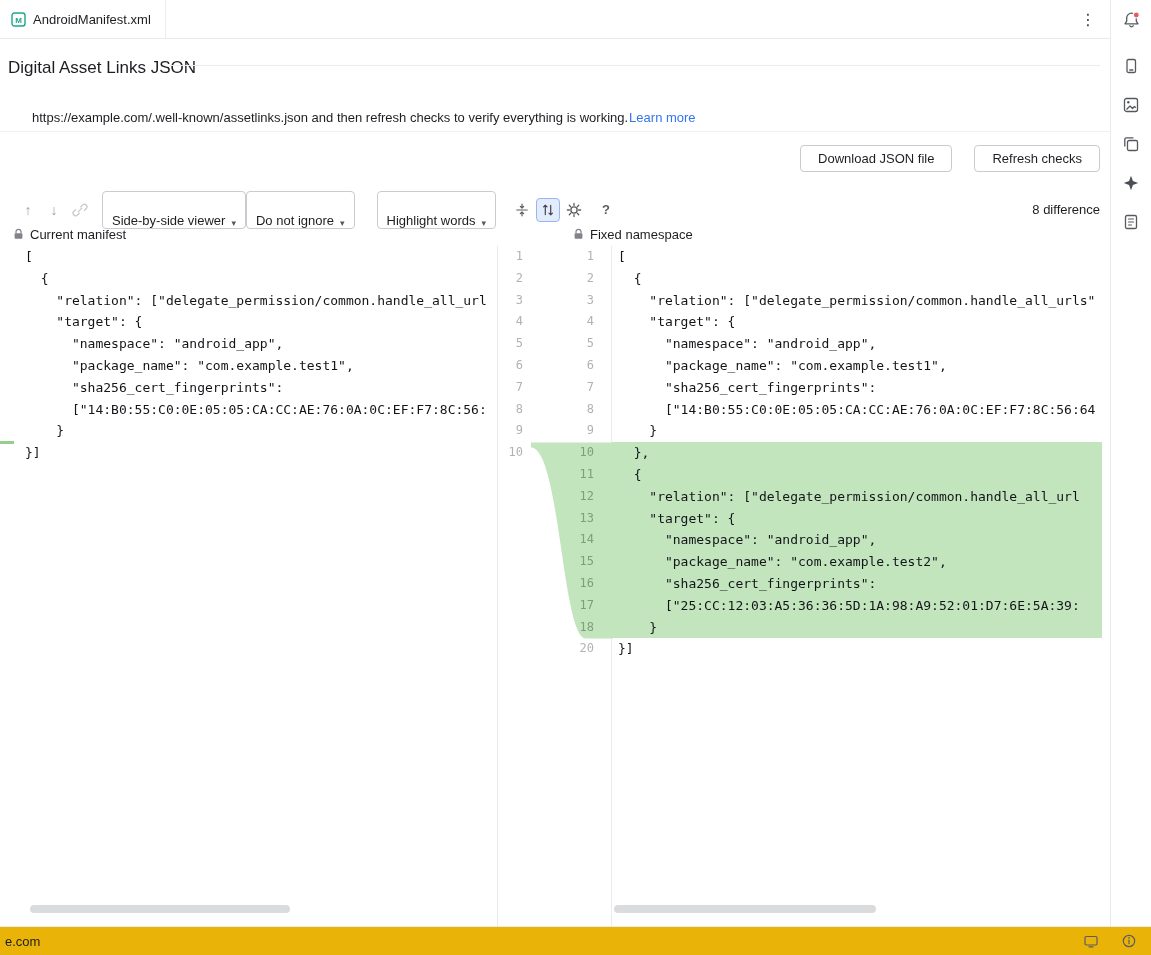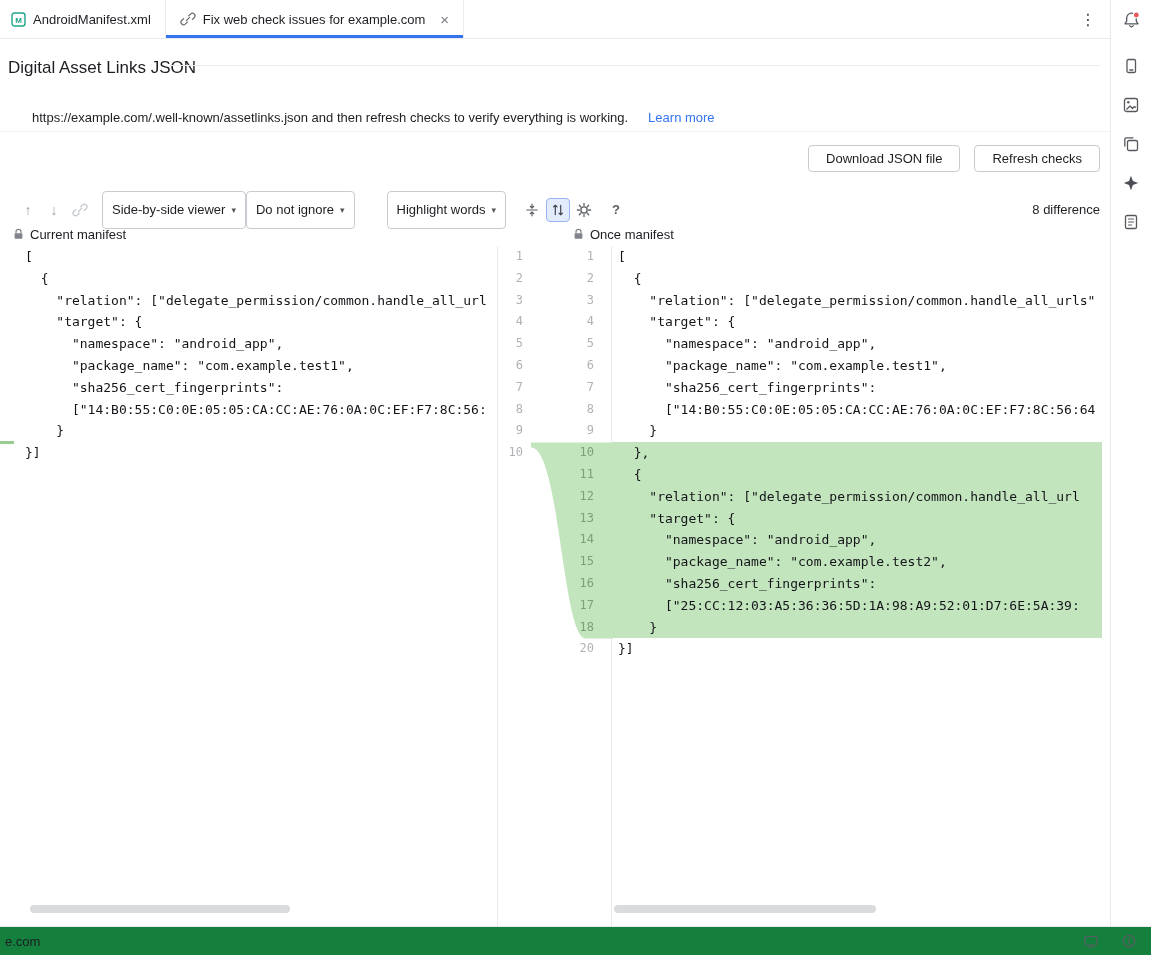--- a/index.html
+++ b/index.html
@@ -26,38 +26,38 @@
          display:flex;flex-direction:column;align-items:center;background:#fff;}
   .strip .sico{display:flex;align-items:center;justify-content:center;width:26px;height:26px;}
   .bellwrap{position:relative;margin-top:7px;}
   .strip .sico.gap1{margin-top:20px;}
   .strip .sico.gapn{margin-top:13px;}
 
   
   .sec-title{position:absolute;left:8px;top:58px;font-size:17px;color:#1d1e22;}
   .sec-rule{position:absolute;left:170px;right:51px;top:65px;height:1px;background:#ebecee;}
   .desc{position:absolute;left:32px;top:88px;right:60px;line-height:20px;color:#1d1e22;}
-  .desc a{color:#3574f0;text-decoration:none;margin-left:20px;cursor:pointer;text-align:center;}
+  .desc a{color:#3574f0;text-decoration:none;margin-left:1px;cursor:pointer;text-align:center;}
   .panel-divider{position:absolute;left:0;right:41px;top:131px;height:1px;background:#f0f1f2;}
 
   
-  .btn-row{position:absolute;top:145px;right:51px;display:flex;gap:14px;}
+  .btn-row{position:absolute;top:145px;right:51px;display:flex;gap:22px;}
   .btn{height:27px;padding:0 17px;border:1px solid #c9cbd0;border-radius:4px;background:#fff;
        font-family:inherit;font-size:13px;color:#1d1e22;cursor:pointer;}
 
   
   .toolbar{position:absolute;left:16px;top:196px;right:51px;height:27px;display:flex;align-items:center;}
   .tico{width:24px;height:24px;display:flex;align-items:center;justify-content:center;border-radius:4px;cursor:pointer;}
   .tico.arrow{font-size:14px;color:#9ca1a8;}
   .tico.toggled{background:#e3ecfd;border:1px solid #99b4f0;}
   .tico.help{font-size:13px;color:#5a5d63;font-weight:bold;}
-  .dd{height:38px;display:inline-flex;align-items:center;gap:6px;padding:0 9px;border:1px solid #c9cbd0;
+  .dd{height:38px;display:inline-flex;align-items:flex-end;gap:6px;padding:0 9px;border:1px solid #c9cbd0;
       border-radius:4px;background:#fff;font-family:inherit;font-size:13px;color:#1d1e22;cursor:pointer;}
   .dd .chev{font-size:9px;color:#56585e;}
-  .ml8{margin-left:8px;}.ml10{margin-left:10px;}.ml12{margin-left:0;}.ml22{margin-left:32px;}.ml14{margin-left:14px;}.ml2{margin-left:2px;}
+  .ml8{margin-left:8px;}.ml10{margin-left:10px;}.ml12{margin-left:0;}.ml22{margin-left:22px;}.ml14{margin-left:14px;}.ml2{margin-left:2px;}
   .diff-count{margin-left:auto;color:#1d1e22;}
 
   
   .phead{position:absolute;top:227px;display:flex;align-items:center;gap:6px;font-size:13px;color:#1d1e22;}
   .phead.left{left:13px;}
   .phead.right{left:573px;}
 
   
   .diff{position:absolute;left:0;top:246px;width:1110px;height:680px;overflow:hidden;background:#fff;}
   .code{font-family:"DejaVu Sans Mono","Liberation Mono",monospace;font-size:13px;line-height:21.8px;color:#141519;}
@@ -76,44 +76,35 @@
   .nums.lnum{left:0;width:25px;}
   .nums.rnum{left:62px;width:34px;}
   .nums .gnum{color:#7da077;}
   .ins-marker{position:absolute;left:0;top:195px;width:14px;height:3px;background:#97ce90;}
   .hbar{position:absolute;top:659px;height:8px;border-radius:4px;background:#dadbdd;cursor:pointer;}
   .hbar.l{left:30px;width:260px;}
   .hbar.r{left:614px;width:262px;}
 
   
   .statusbar{position:absolute;left:0;bottom:0;width:1151px;height:29px;border-top:1px solid #e9eaec;
-             background:#15803d;display:flex;align-items:center;padding:0 14px 0 5px;font-size:13px;}
+             background:#eab308;display:flex;align-items:center;padding:0 14px 0 5px;font-size:13px;}
   .statusbar .sb-icons{margin-left:auto;display:flex;align-items:center;gap:22px;}
 </style>
 </head>
 <body>
 
 <div class="app">
 
   <header class="tabbar">
     <div class="tab first">
       <svg width="15" height="15" viewBox="0 0 15 15">
           <rect x="1" y="1" width="13" height="13" rx="2.5" fill="none" stroke="#1ea68a" stroke-width="1.4"></rect>
           <text x="7.5" y="10.8" text-anchor="middle" font-size="8" font-weight="bold" fill="#1ea68a" font-family="Liberation Sans, sans-serif">M</text>
         </svg>
       <span>AndroidManifest.xml</span>
-    </div>
-    <div class="tab active">
-      <svg width="16" height="16" viewBox="0 0 16 16" fill="none" stroke="#6a6d73" stroke-width="1.25" stroke-linecap="round">
-          <path d="M6.4 9.6l3.2-3.2"></path>
-          <path d="M7.2 11.2l-1.9 1.9a2.55 2.55 0 0 1-3.6-3.6l1.9-1.9"></path>
-          <path d="M8.8 4.8l1.9-1.9a2.55 2.55 0 0 1 3.6 3.6l-1.9 1.9"></path>
-        </svg>
-      <span>Fix web check issues for example.com</span>
-      <span class="close">×</span>
     </div>
     <div class="kebab">⋮</div>
   </header>
 
   <aside class="strip">
     <span class="bellwrap sico">
       <svg width="19" height="19" viewBox="0 0 19 19">
           <path d="M9.5 2.2a4.8 4.8 0 0 0-4.8 4.8v3.2L3 12.8h13l-1.7-2.6V7A4.8 4.8 0 0 0 9.5 2.2z" fill="none" stroke="#56585e" stroke-width="1.3" stroke-linejoin="round"></path>
           <path d="M7.8 14.6a1.8 1.8 0 0 0 3.4 0" fill="none" stroke="#56585e" stroke-width="1.3" stroke-linecap="round"></path>
           <circle cx="14.3" cy="4" r="3" fill="#e85959" stroke="#fff" stroke-width="1.2"></circle>
@@ -212,21 +203,21 @@
         <path d="M3 5.2V3.8a2.5 2.5 0 0 1 5 0v1.4" fill="none" stroke="#80838a" stroke-width="1.2"></path>
         <rect x="1.6" y="5.2" width="7.8" height="5.6" rx="1" fill="#80838a"></rect>
       </svg>
     <span>Current manifest</span>
   </div>
   <div class="phead right">
     <svg width="11" height="13" viewBox="0 0 11 13">
         <path d="M3 5.2V3.8a2.5 2.5 0 0 1 5 0v1.4" fill="none" stroke="#80838a" stroke-width="1.2"></path>
         <rect x="1.6" y="5.2" width="7.8" height="5.6" rx="1" fill="#80838a"></rect>
       </svg>
-    <span>Once manifest</span>
+    <span>Fixed namespace</span>
   </div>
 
   <div class="diff">
     <div class="left-code code" id="leftCode">
         <div class="cl">[</div>
         <div class="cl">  {</div>
         <div class="cl">    "relation": ["delegate_permission/common.handle_all_url</div>
         <div class="cl">    "target": {</div>
         <div class="cl">      "namespace": "android_app",</div>
         <div class="cl">      "package_name": "com.example.test1",</div>

